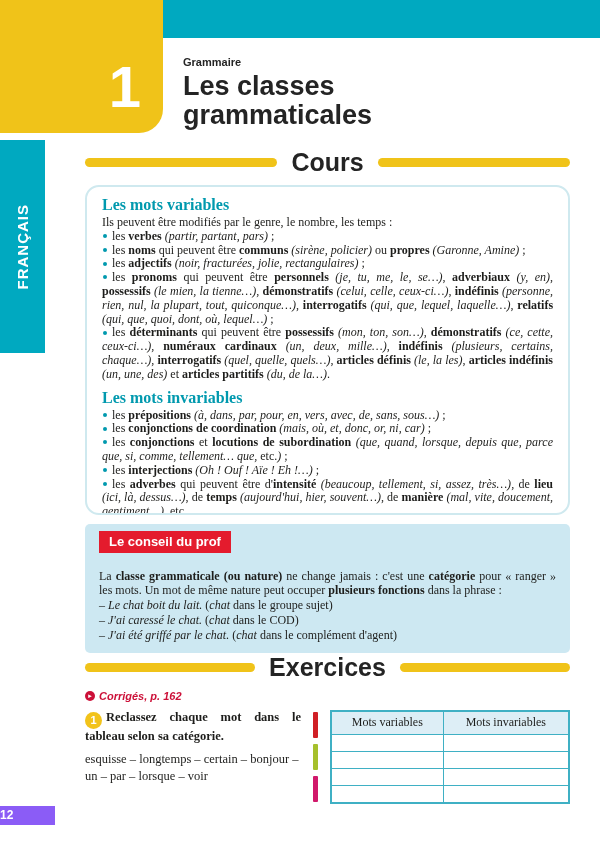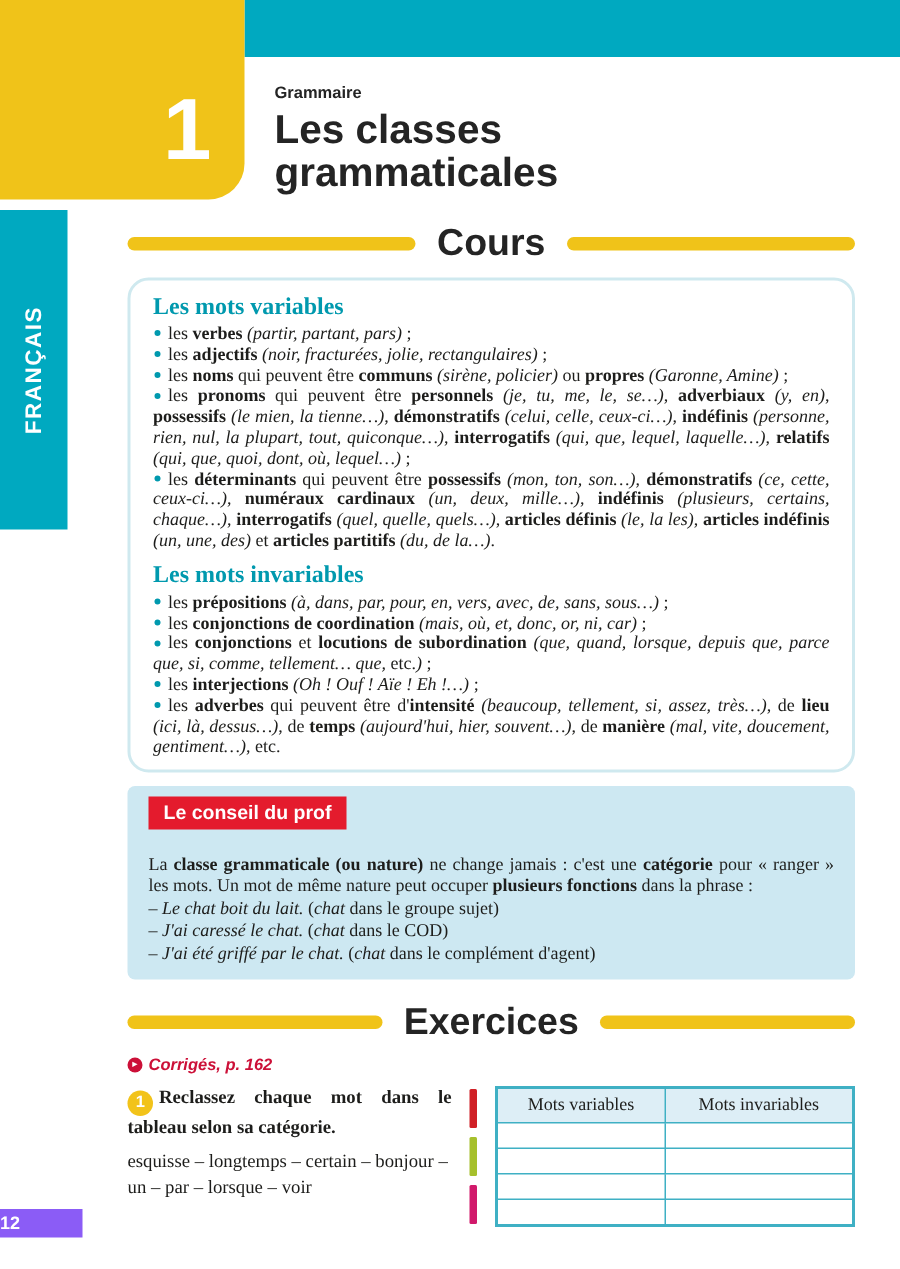--- a/index.html
+++ b/index.html
@@ -46,21 +46,21 @@
 
   
   .conseil-box{background:#cde8f2;border-radius:5px;margin-top:9px;padding:7px 14px 10px;}
   .conseil-badge{display:inline-block;background:#e41b2d;color:#fff;
                  font-family:"Liberation Sans",sans-serif;font-weight:bold;font-size:13px;
                  padding:3px 10px 4px;}
   .conseil-body{font-size:12px;line-height:1.2;text-align:justify;margin-top:16px;font-family:Liberation Serif, serif;}
   .conseil-ex{font-size:12px;line-height:1.25;}
 
   
-  .exo-header{margin-top:14px;}
+  .exo-header{margin-top:0;}
   .corriges{display:flex;justify-content:flex-start;align-items:center;gap:4px;margin:0 0 8px;}
   .corriges-icon{width:10px;height:10px;border-radius:50%;background:#cc1038;color:#fff;
                  font-size:7px;line-height:10px;text-align:center;font-family:"Liberation Sans",sans-serif;}
   .corriges-text{color:#cc1038;font-style:italic;font-weight:bold;font-size:11px;
                  font-family:"Liberation Sans",sans-serif;}
   .exo-row{display:flex;gap:12px;}
   .exo-left{width:216px;}
   .exo-instr{font-weight:bold;font-size:12.5px;line-height:1.25;text-align:justify;}
   .exo-numcircle{display:inline-block;width:17px;height:17px;border-radius:50%;background:#f2c31a;
                  color:#fff;font-family:"Liberation Sans",sans-serif;font-weight:bold;font-size:11px;
@@ -96,24 +96,25 @@
   <div class="col">
 
     <div class="band-header">
       <div class="band-bar"></div>
       <div class="band-title">Cours</div>
       <div class="band-bar"></div>
     </div>
 
     <div class="cours-box">
       <div class="sub-head">Les mots variables</div>
+      <div class="bodytxt">Ils peuvent être modifiés par le genre, le nombre, les temps :</div>
       <div>
           <div class="bullet-line"><span class="dot"></span><span><span>les </span><span class="b">verbes</span><span> </span><span class="i">(partir, partant, pars)</span><span> ;</span></span></div>
+          <div class="bullet-line"><span class="dot"></span><span><span>les </span><span class="b">noms</span><span> qui peuvent être </span><span class="b">communs</span><span> </span><span class="i">(sirène, policier)</span><span> ou </span><span class="b">propres</span><span> </span><span class="i">(Garonne, Amine)</span><span> ;</span></span></div>
           <div class="bullet-line"><span class="dot"></span><span><span>les </span><span class="b">adjectifs</span><span> </span><span class="i">(noir, fracturées, jolie, rectangulaires)</span><span> ;</span></span></div>
-          <div class="bullet-line"><span class="dot"></span><span><span>les </span><span class="b">noms</span><span> qui peuvent être </span><span class="b">communs</span><span> </span><span class="i">(sirène, policier)</span><span> ou </span><span class="b">propres</span><span> </span><span class="i">(Garonne, Amine)</span><span> ;</span></span></div>
           <div class="bullet-line"><span class="dot"></span><span><span>les </span><span class="b">pronoms</span><span> qui peuvent être </span><span class="b">personnels</span><span> </span><span class="i">(je, tu, me, le, se…)</span><span>, </span><span class="b">adverbiaux</span><span> </span><span class="i">(y, en)</span><span>, </span><span class="b">possessifs</span><span> </span><span class="i">(le mien, la tienne…)</span><span>, </span><span class="b">démonstratifs</span><span> </span><span class="i">(celui, celle, ceux-ci…)</span><span>, </span><span class="b">indéfinis</span><span> </span><span class="i">(personne, rien, nul, la plupart, tout, quiconque…)</span><span>, </span><span class="b">interrogatifs</span><span> </span><span class="i">(qui, que, lequel, laquelle…)</span><span>, </span><span class="b">relatifs</span><span> </span><span class="i">(qui, que, quoi, dont, où, lequel…)</span><span> ;</span></span></div>
           <div class="bullet-line"><span class="dot"></span><span><span>les </span><span class="b">déterminants</span><span> qui peuvent être </span><span class="b">possessifs</span><span> </span><span class="i">(mon, ton, son…)</span><span>, </span><span class="b">démonstratifs</span><span> </span><span class="i">(ce, cette, ceux-ci…)</span><span>, </span><span class="b">numéraux cardinaux</span><span> </span><span class="i">(un, deux, mille…)</span><span>, </span><span class="b">indéfinis</span><span> </span><span class="i">(plusieurs, certains, chaque…)</span><span>, </span><span class="b">interrogatifs</span><span> </span><span class="i">(quel, quelle, quels…)</span><span>, </span><span class="b">articles définis</span><span> </span><span class="i">(le, la les)</span><span>, </span><span class="b">articles indéfinis</span><span> </span><span class="i">(un, une, des)</span><span> et </span><span class="b">articles partitifs</span><span> </span><span class="i">(du, de la…)</span><span>.</span></span></div>
         </div>
 
       <div class="sub-head second">Les mots invariables</div>
       <div>
           <div class="bullet-line"><span class="dot"></span><span><span>les </span><span class="b">prépositions</span><span> </span><span class="i">(à, dans, par, pour, en, vers, avec, de, sans, sous…)</span><span> ;</span></span></div>
           <div class="bullet-line"><span class="dot"></span><span><span>les </span><span class="b">conjonctions de coordination</span><span> </span><span class="i">(mais, où, et, donc, or, ni, car)</span><span> ;</span></span></div>
           <div class="bullet-line"><span class="dot"></span><span><span>les </span><span class="b">conjonctions</span><span> et </span><span class="b">locutions de subordination</span><span> </span><span class="i">(que, quand, lorsque, depuis que, parce que, si, comme, tellement… que,</span><span> etc.</span><span class="i">)</span><span> ;</span></span></div>
           <div class="bullet-line"><span class="dot"></span><span><span>les </span><span class="b">interjections</span><span> </span><span class="i">(Oh ! Ouf ! Aïe ! Eh !…)</span><span> ;</span></span></div>

